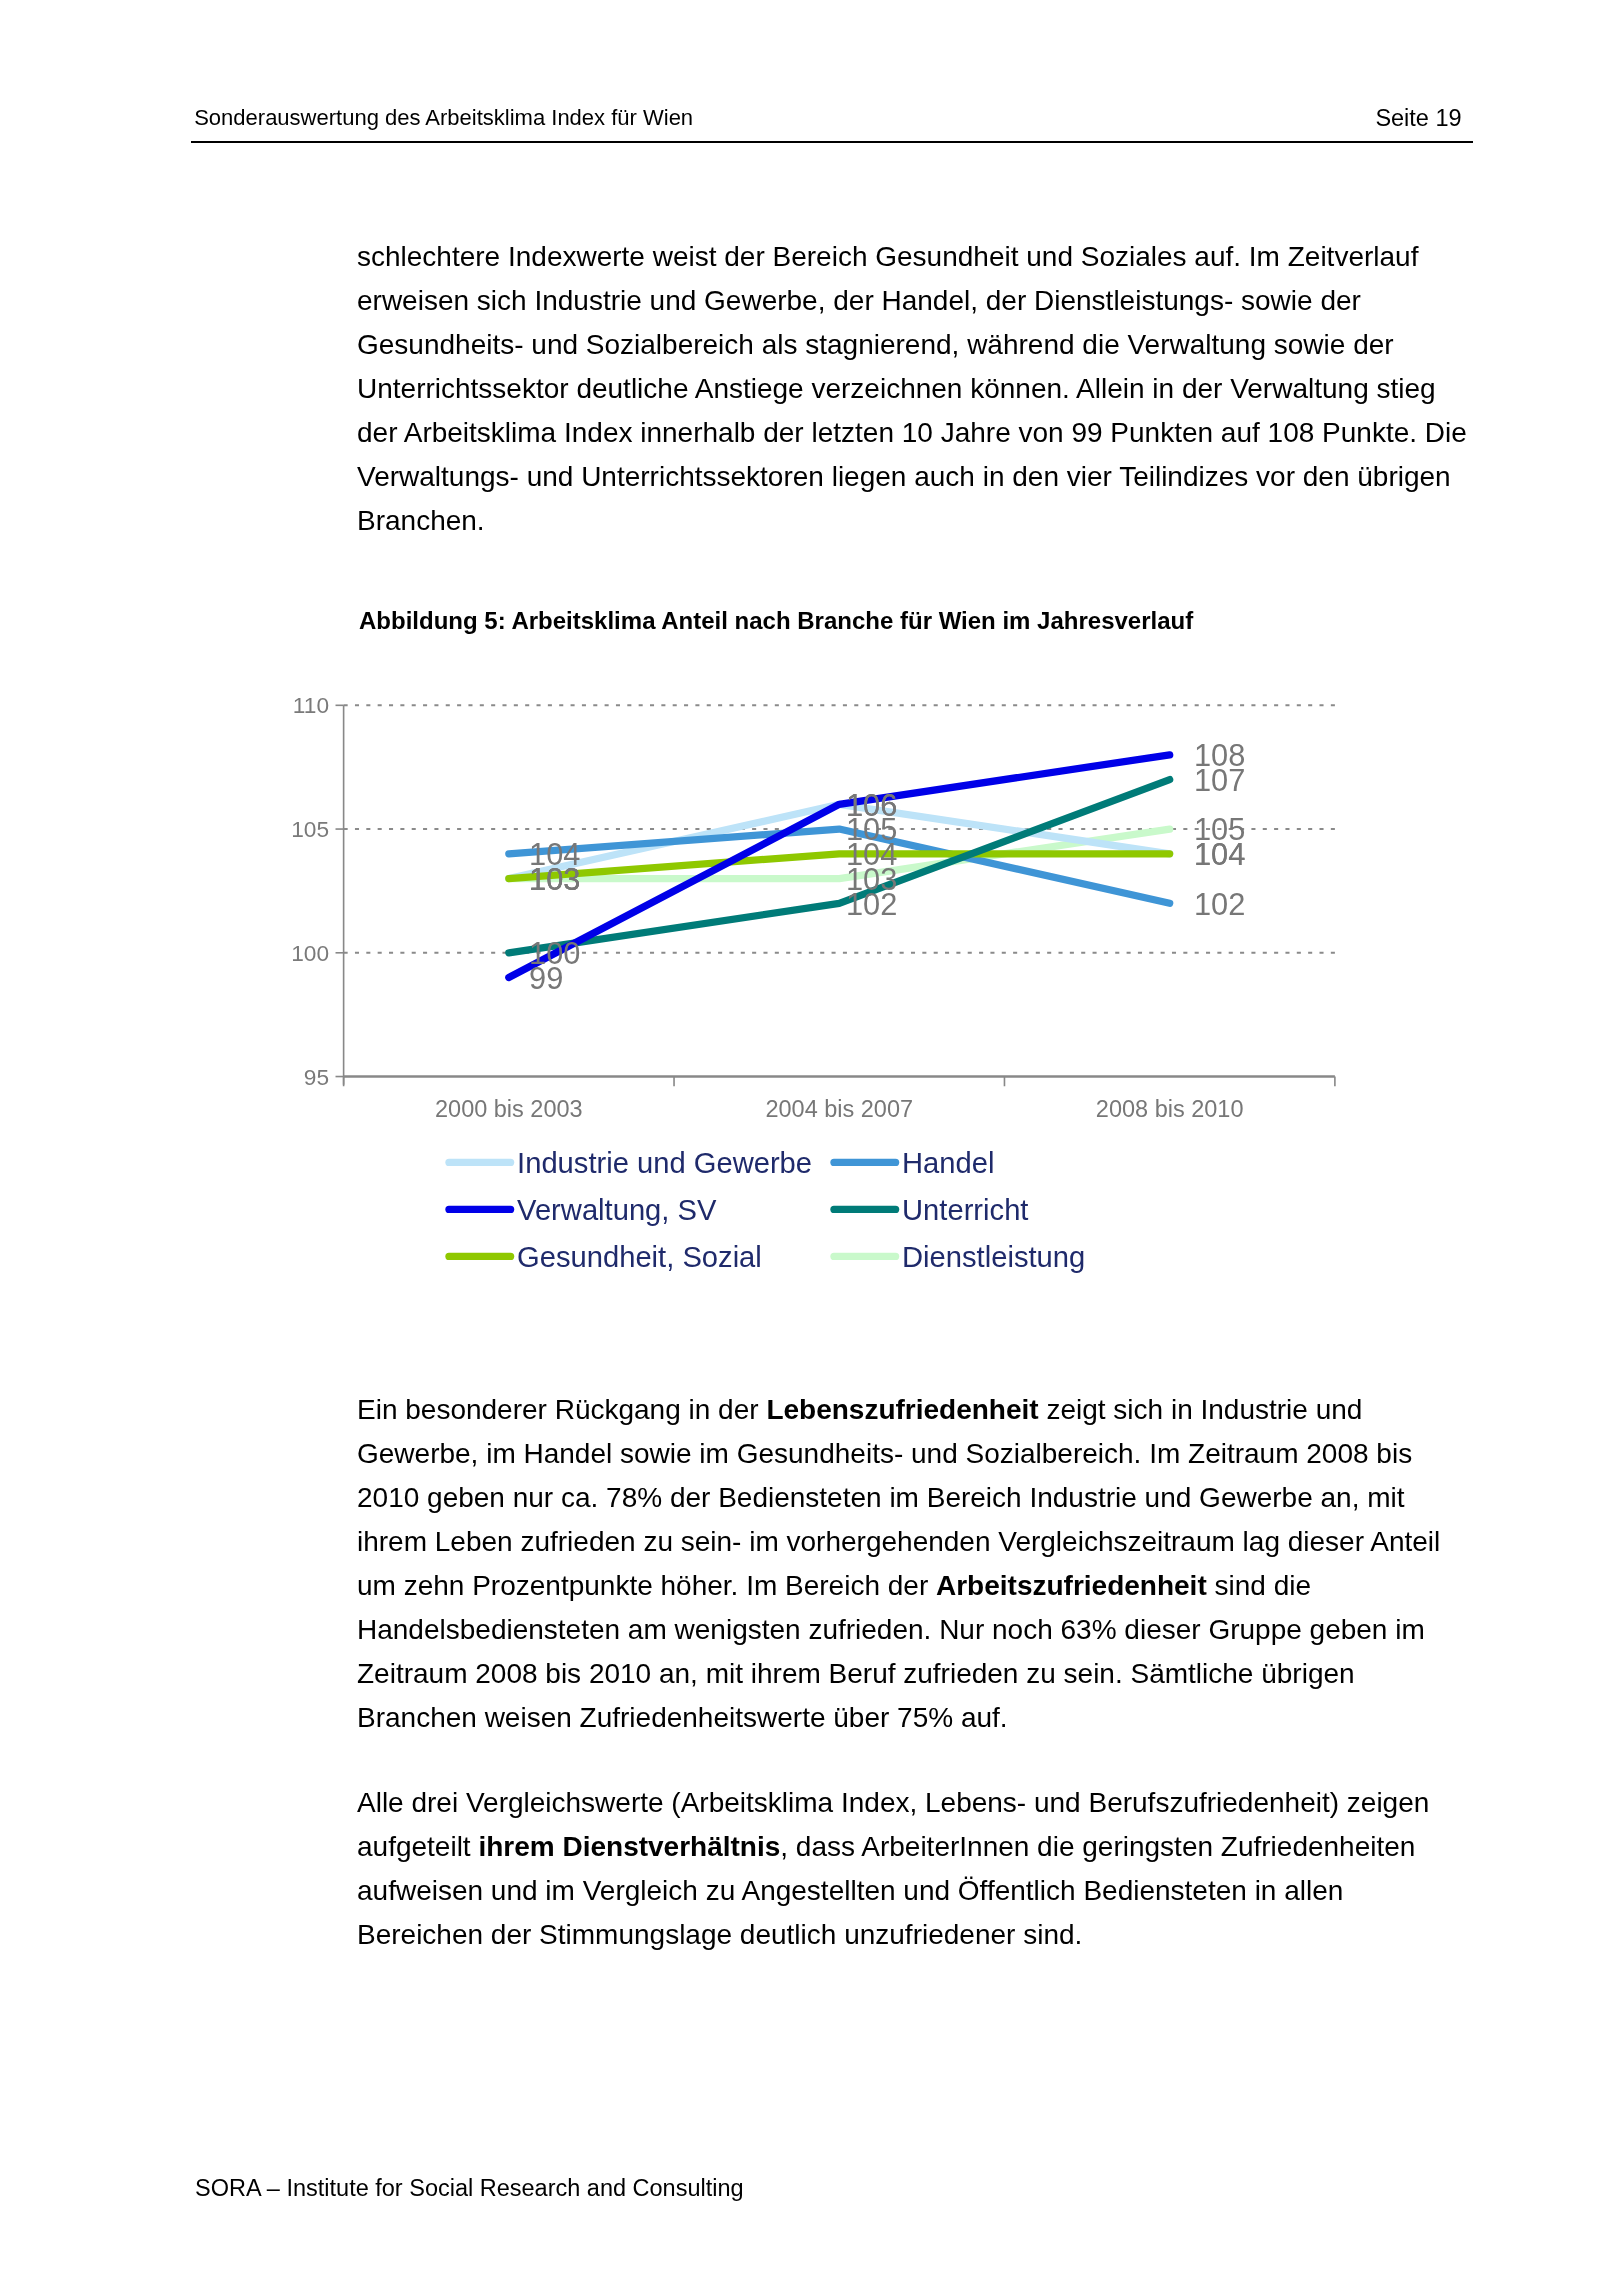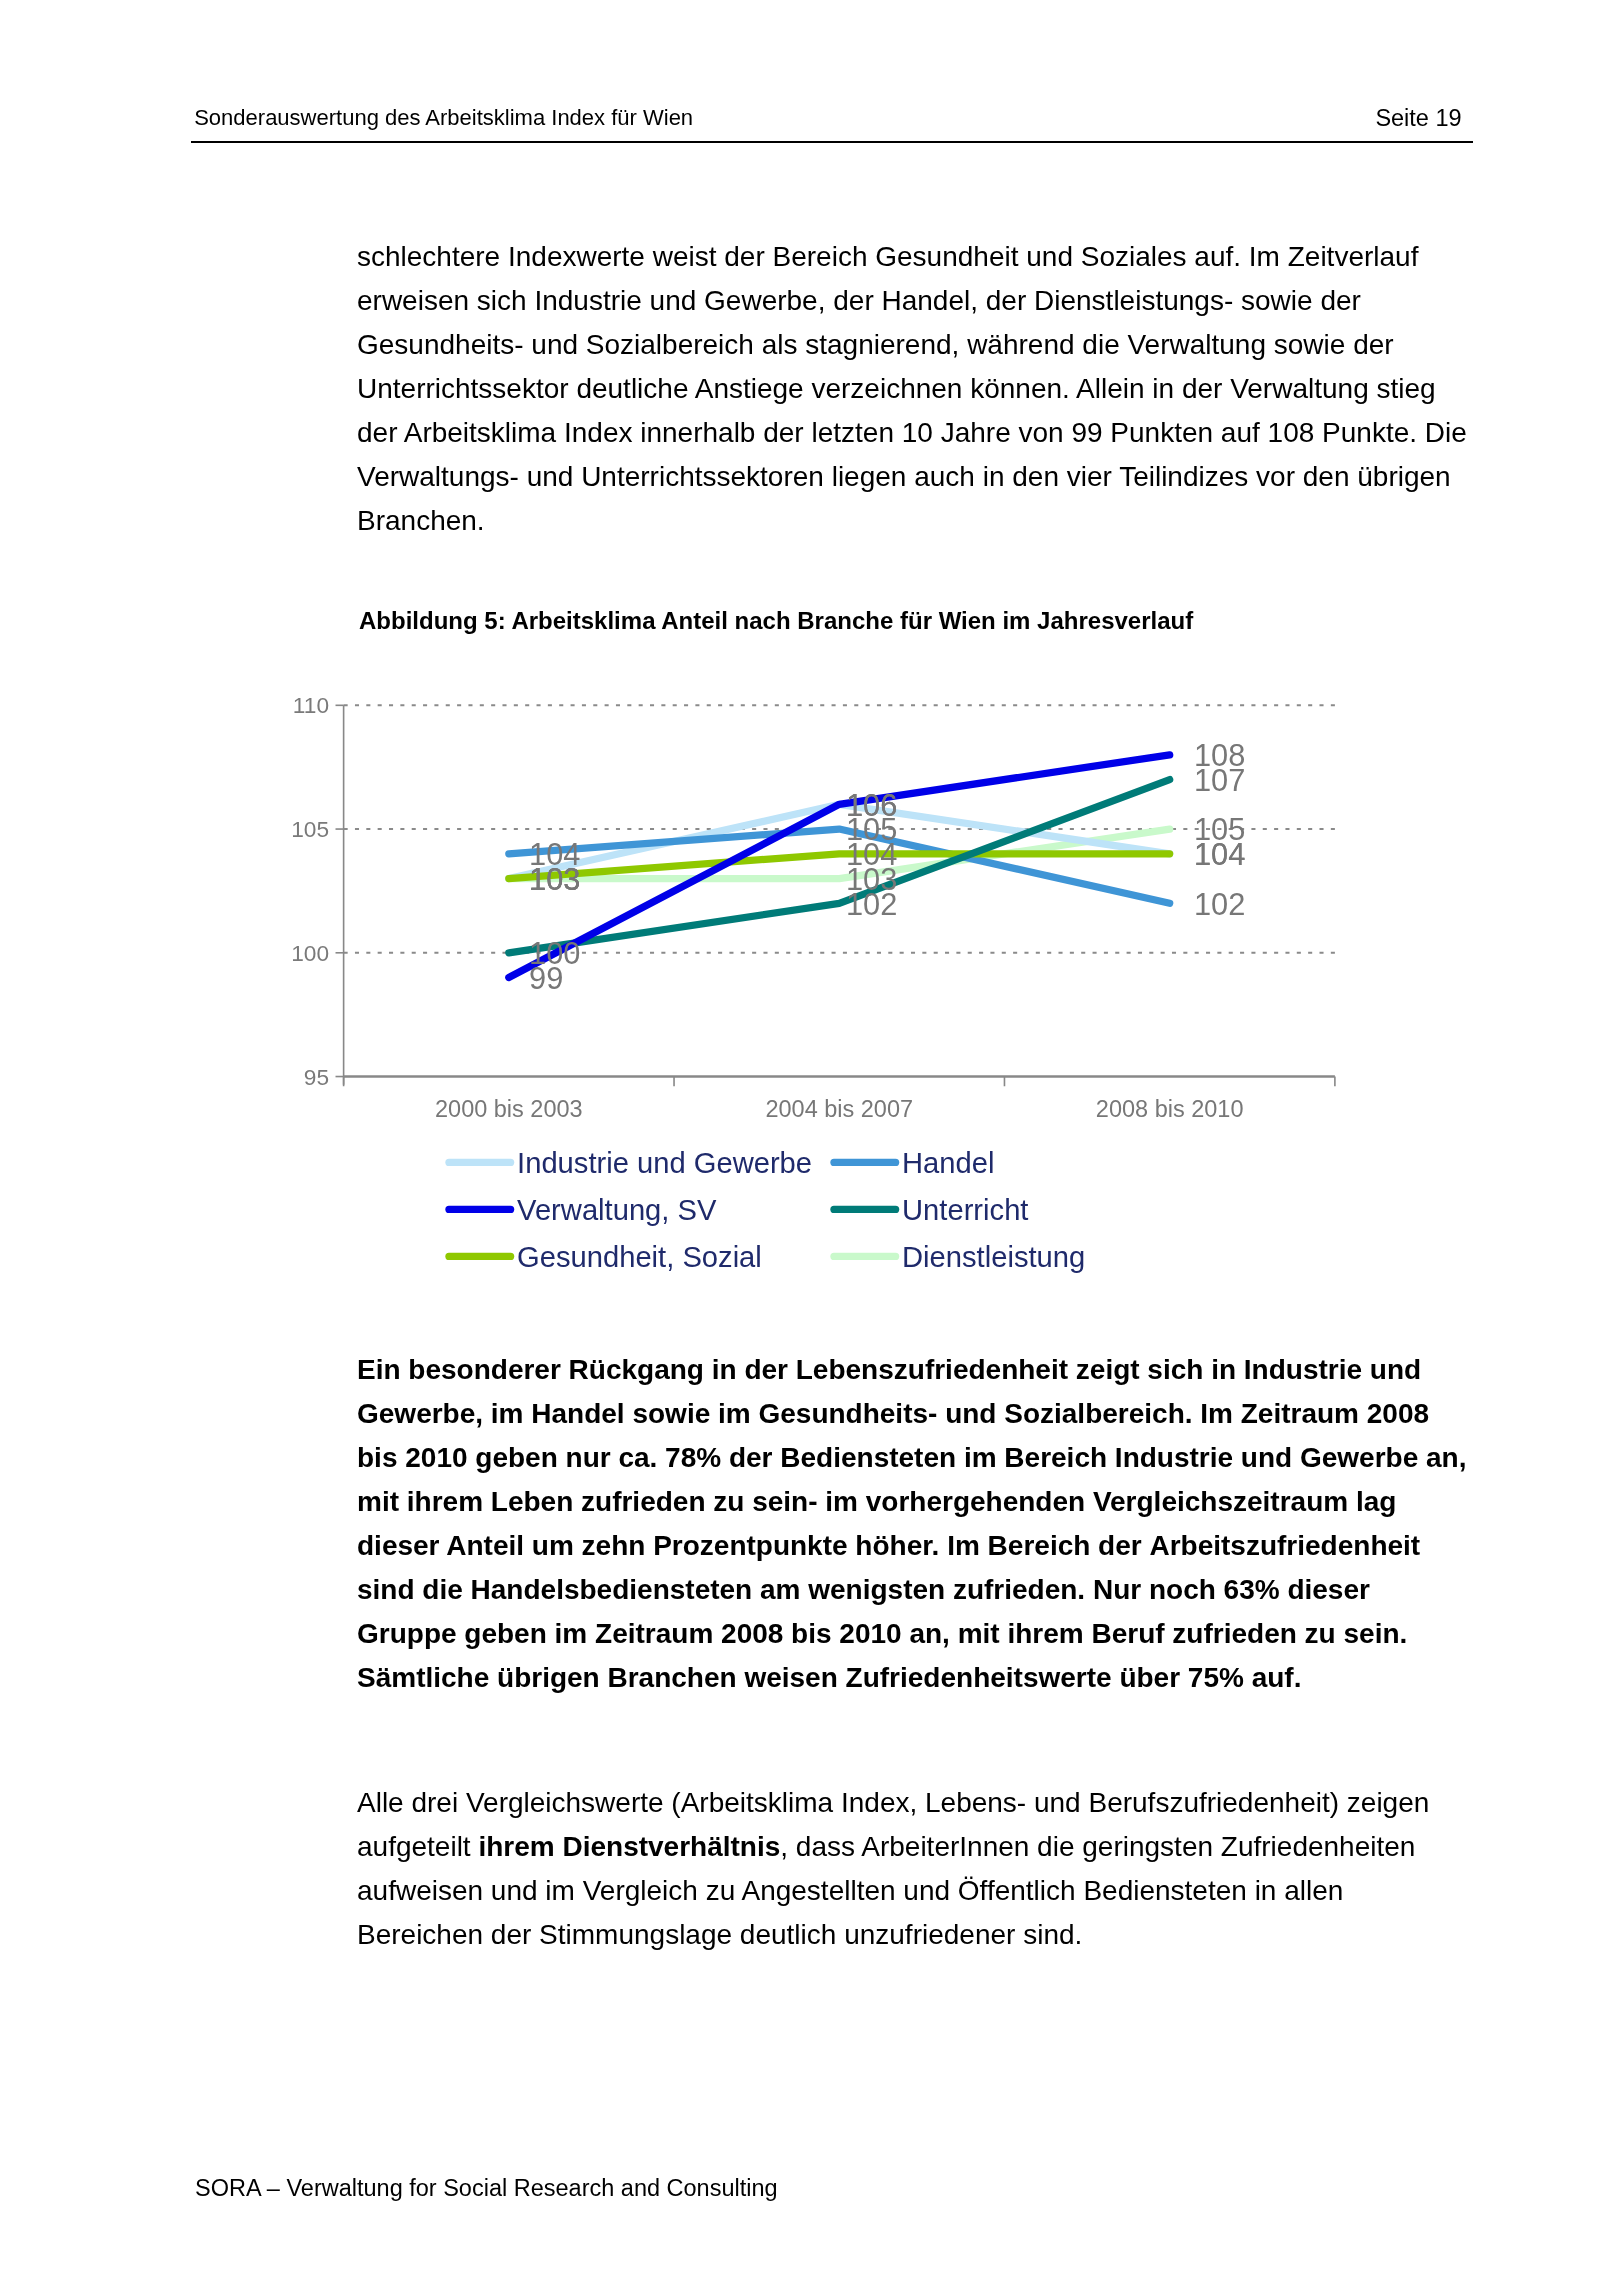--- a/index.html
+++ b/index.html
@@ -5,21 +5,21 @@
   html, body { margin: 0; padding: 0; background: #ffffff; }
   body { width: 1622px; height: 2295px; position: relative; font-family: "Liberation Sans", sans-serif; color: #000; }
   .header { position: absolute; left: 191px; top: 102px; width: 1282px; height: 39px; border-bottom: 2.4px solid #000; }
   .header .left { position: absolute; left: 3.2px; top: 3.2px; font-size: 22px; }
   .header .right { position: absolute; right: 11.4px; top: 3.2px; font-size: 23.5px; }
   .body-text { position: absolute; left: 357px; width: 1111px; font-size: 28px; line-height: 44px; }
   .body-text p { margin: 0; }
   #para1 { top: 235px; }
   .caption { position: absolute; left: 359px; top: 607px; font-size: 24px; font-weight: bold; }
   #chart { position: absolute; left: 268px; top: 681px; width: 1119px; height: 616px; }
-  #para2 { top: 1348px; font-weight: bold; }
+  #para2 { top: 1388px; }
   #para3 { top: 1781px; }
   .footer { position: absolute; left: 195px; top: 2175px; font-size: 23.5px; }
   svg text { font-family: "Liberation Sans", sans-serif; }
 </style>
 </head>
 <body>
 
 <div class="header">
   <span class="left">Sonderauswertung des Arbeitsklima Index für Wien</span>
   <span class="right">Seite 19</span>
@@ -116,14 +116,14 @@
     </g>
 </svg>
 
 <div class="body-text" id="para2">
     <p><span>Ein besonderer Rückgang in der </span><strong>Lebenszufriedenheit</strong><span> zeigt sich in Industrie und Gewerbe, im Handel sowie im Gesundheits- und Sozialbereich. Im Zeitraum 2008 bis 2010 geben nur ca. 78% der Bediensteten im Bereich Industrie und Gewerbe an, mit ihrem Leben zufrieden zu sein- im vorhergehenden Vergleichszeitraum lag dieser Anteil um zehn Prozentpunkte höher. Im Bereich der </span><strong>Arbeitszufriedenheit</strong><span> sind die Handelsbediensteten am wenigsten zufrieden. Nur noch 63% dieser Gruppe geben im Zeitraum 2008 bis 2010 an, mit ihrem Beruf zufrieden zu sein. Sämtliche übrigen Branchen weisen Zufriedenheitswerte über 75% auf.</span></p>
   </div>
 <div class="body-text" id="para3">
     <p><span>Alle drei Vergleichswerte (Arbeitsklima Index, Lebens- und Berufszufriedenheit) zeigen aufgeteilt </span><strong>ihrem Dienstverhältnis</strong><span>, dass ArbeiterInnen die geringsten Zufriedenheiten aufweisen und im Vergleich zu Angestellten und Öffentlich Bediensteten in allen Bereichen der Stimmungslage deutlich unzufriedener sind.</span></p>
   </div>
 
-<div class="footer">SORA – Verwaltung for Social Research and Consulting</div>
+<div class="footer">SORA – Institute for Social Research and Consulting</div>
 
 
 </body></html>

